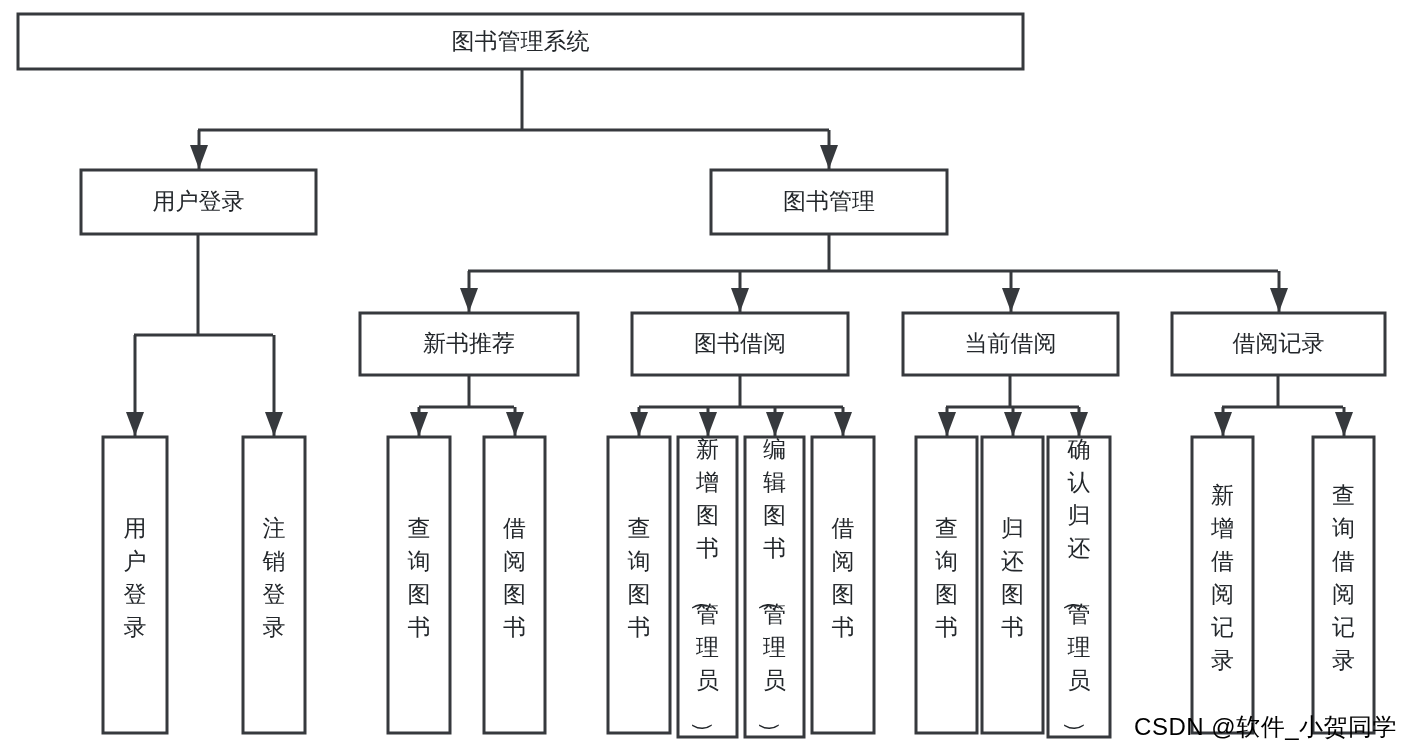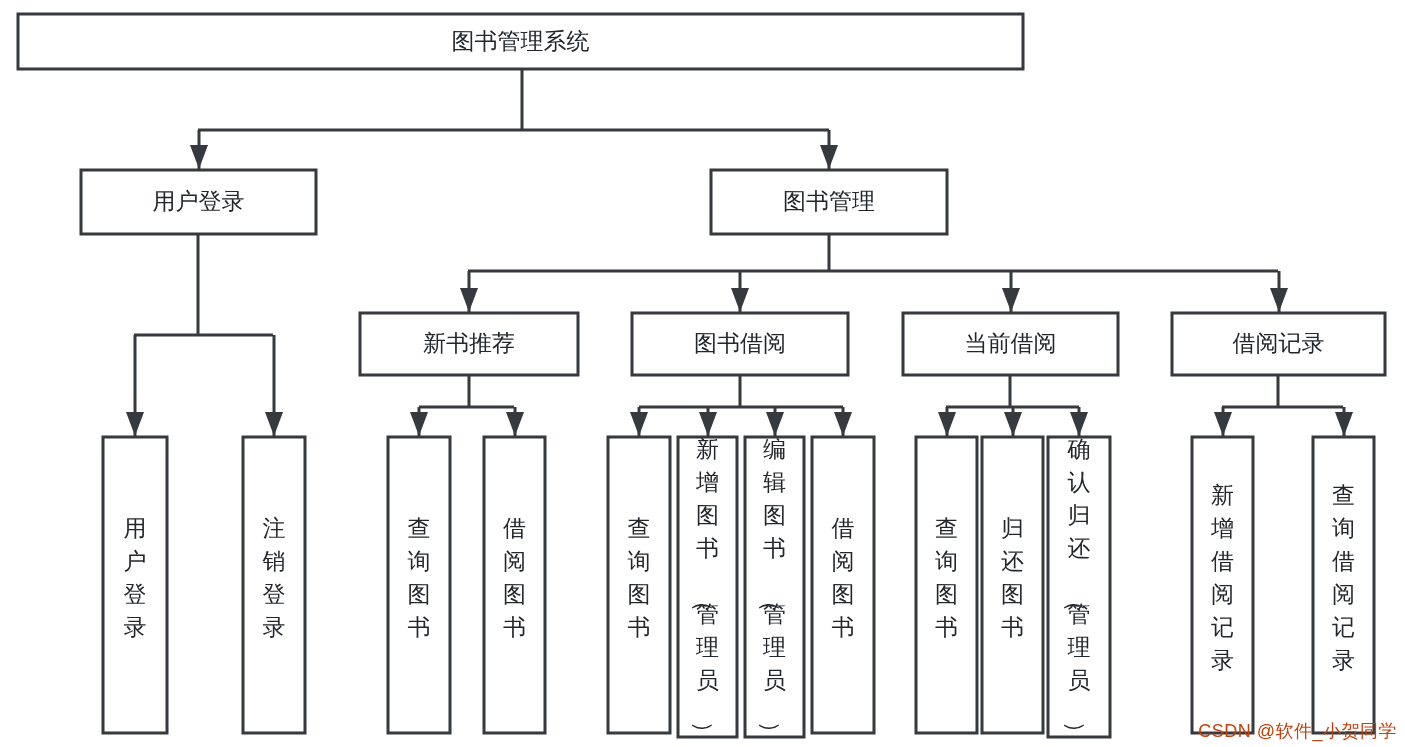--- a/index.html
+++ b/index.html
@@ -54,22 +54,22 @@
   }
   .arrow-head {
     fill: #36393d;
     stroke: none;
   }
   .watermark-text {
     position: absolute;
     right: 8px;
     bottom: 4px;
     font-family: "Liberation Sans", "DejaVu Sans", sans-serif;
-    font-size: 18px;
-    color: #c2410c;
+    font-size: 24px;
+    color: #000000;
     letter-spacing: 0.5px;
     white-space: nowrap;
     pointer-events: none;
     margin-top: 28px;
   }
 </style>
 </head>
 <body>
 
 <div id="diagram-root">

